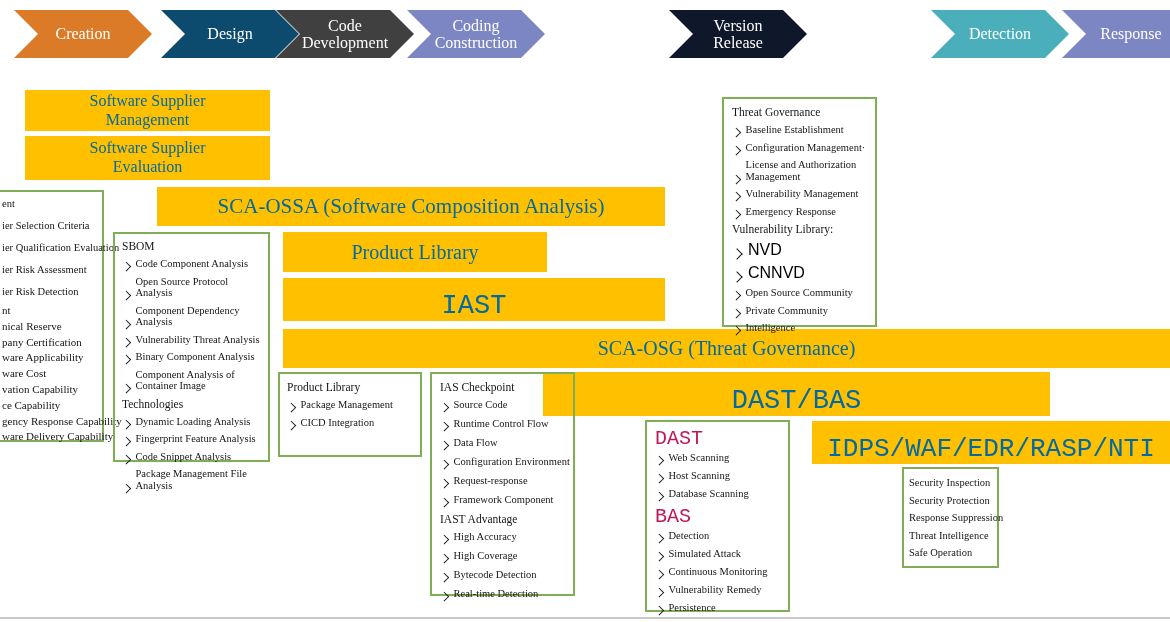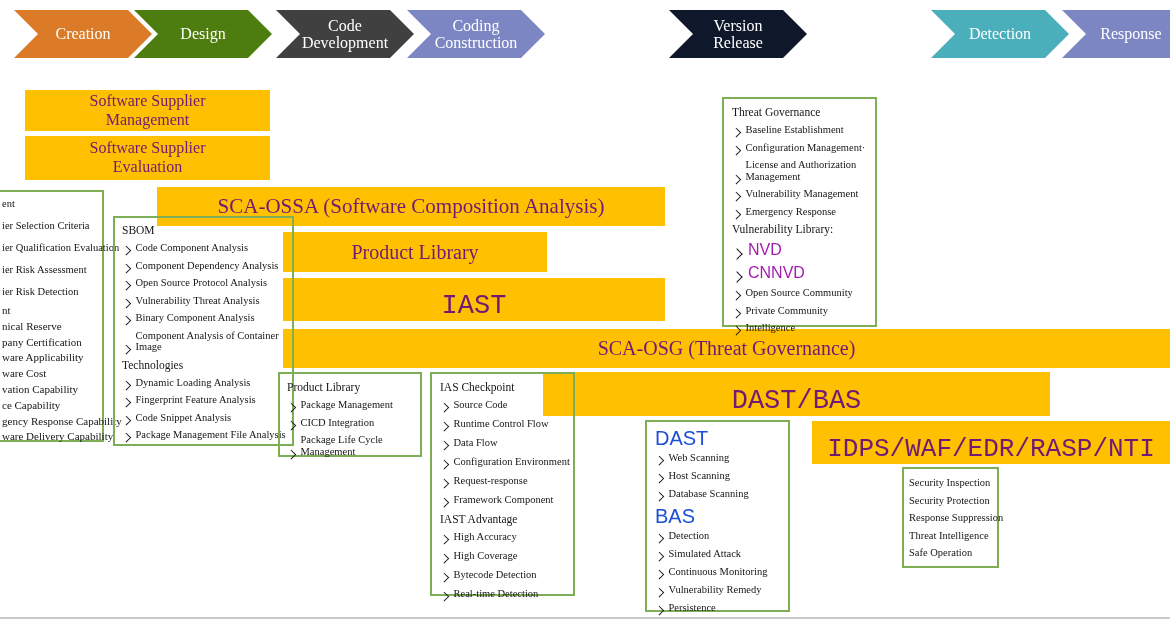--- a/index.html
+++ b/index.html
@@ -13,75 +13,75 @@
     position:absolute;top:10px;width:138px;height:48px;
     clip-path:polygon(0% 0%, calc(100% - 24px) 0%, 100% 50%, calc(100% - 24px) 100%, 0% 100%, 24px 50%);
     display:flex;align-items:center;justify-content:center;
   }
   .chevron-label{
     color:#fff;font-size:16px;line-height:1.08;text-align:center;
     padding:0 22px;font-family:"Liberation Serif","DejaVu Serif",serif;
   }
   
   .bar{
-    position:absolute;background:var(--yellow);color:#701a75;z-index:1;
+    position:absolute;background:var(--yellow);color:#0369a1;z-index:1;
     display:flex;align-items:center;justify-content:center;text-align:center;
   }
   .bar-label{display:block;}
   .bar-serif{font-family:"Liberation Serif","DejaVu Serif",serif;}
   .bar-sans{font-family:Liberation Mono, monospace;align-items:flex-end;}
   #bar-supplier-mgmt   {left:25px;  top:90px;  width:245px; height:41px; font-size:16px;}
   #bar-supplier-eval   {left:25px;  top:136px; width:245px; height:44px; font-size:16px;}
   #bar-supplier-mgmt .bar-label, #bar-supplier-eval .bar-label{max-width:185px;line-height:1.18;}
   #bar-sca-ossa        {left:157px; top:187px; width:508px; height:39px; font-size:21px;}
   #bar-product-library {left:283px; top:232px; width:264px; height:40px; font-size:20px;}
   #bar-iast            {left:283px; top:278px; width:382px; height:43px; font-size:27px;}
   #bar-sca-osg         {left:283px; top:329px; width:887px; height:39px; font-size:20px;}
   #bar-dast-bas        {left:543px; top:372px; width:507px; height:44px; font-size:27px;}
   #bar-idps            {left:812px; top:421px; width:358px; height:43px; font-size:26px;}
   
   .box{
     position:absolute;border:2px solid var(--border-green);background:transparent;z-index:3;
     color:#151515;box-sizing:border-box;
   }
   .box-head{font-size:11.5px;line-height:13px;margin:0 0 5px 0;}
-  .box-head-sans{font-family:Liberation Sans, sans-serif;font-size:20px;line-height:21px;color:#1d4ed8;margin:0 0 3px 0;}
+  .box-head-sans{font-family:Liberation Mono, monospace;font-size:20px;line-height:21px;color:#be185d;margin:0 0 3px 0;}
   .li{display:flex;align-items:flex-end;font-size:10.5px;line-height:11.5px;margin-bottom:6px;}
   .li-text{display:block;}
   .bullet{
     flex:0 0 auto;width:5.5px;height:5.5px;margin:2.5px 6px 0 1px;
     border-top:1.6px solid #1a1a1a;border-right:1.6px solid #1a1a1a;transform:rotate(45deg);
   }
-  .li-big{font-family:"Liberation Sans","DejaVu Sans",sans-serif;font-size:16px;line-height:17px;color:#a21caf;margin-bottom:3px;}
+  .li-big{font-family:"Liberation Sans","DejaVu Sans",sans-serif;font-size:16px;line-height:17px;color:#000000;margin-bottom:3px;}
   .li-big .bullet{width:7px;height:7px;margin:4px 7px 0 1px;}
   #box-left-clipped{left:-62px;top:190px;width:166px;height:252px;}
   #box-left-clipped .inner{padding:1px 0 0 62px;}
   .lbx1{font-size:10.5px;line-height:22px;white-space:nowrap;}
   .lbx2{font-size:11px;line-height:15.8px;white-space:nowrap;}
-  #box-sbom{left:113px;top:216px;width:181px;height:230px;padding:6px 3px 0 7px;}
+  #box-sbom{left:113px;top:232px;width:157px;height:230px;padding:6px 3px 0 7px;}
   #box-product-library{left:278px;top:372px;width:144px;height:85px;padding:7px 3px 0 7px;}
   #box-ias{left:430px;top:372px;width:145px;height:224px;padding:7px 3px 0 8px;}
   #box-ias .li{margin-bottom:7.5px;}
   #box-dast{left:645px;top:420px;width:145px;height:192px;padding:6px 3px 0 8px;}
   #box-dast .li{margin-bottom:6.5px;}
   #box-threat-gov{left:722px;top:97px;width:155px;height:230px;padding:7px 3px 0 8px;}
   #box-threat-gov .li{margin-bottom:6px;}
   #box-security{left:902px;top:467px;width:97px;height:101px;padding:5px 2px 0 5px;}
   .sec-line{font-size:10.5px;line-height:17.5px;white-space:nowrap;}
   
   #bottom-divider{position:absolute;left:0;top:617px;width:1170px;height:2px;background:#c9c9c9;z-index:0;}
 </style>
 </head>
 <body>
 
 <div id="chevrons">
     <div class="chevron" style="left: 14px; background: rgb(220, 123, 39); align-items: center;">
       <span class="chevron-label">Creation</span>
     </div>
-    <div class="chevron" style="left: 134px; background: #4d7c0f;">
+    <div class="chevron" style="left: 161px; background: #0c4a6e;">
       <span class="chevron-label">Design</span>
     </div>
     <div class="chevron" style="left: 276px; background: #404040;">
       <span class="chevron-label">Code Development</span>
     </div>
     <div class="chevron" style="left: 407px; background: rgb(123, 134, 195);">
       <span class="chevron-label">Coding Construction</span>
     </div>
     <div class="chevron" style="left: 669px; background: #0f172a; justify-content: flex-end;">
       <span class="chevron-label">Version Release</span>
@@ -144,25 +144,25 @@
 
 <div class="box" id="box-sbom">
   <div class="box-head">SBOM</div>
   <div>
       <div class="li">
         <span class="bullet"></span>
         <span class="li-text">Code Component Analysis</span>
       </div>
       <div class="li">
         <span class="bullet"></span>
+        <span class="li-text">Open Source Protocol Analysis</span>
+      </div>
+      <div class="li">
+        <span class="bullet"></span>
         <span class="li-text">Component Dependency Analysis</span>
-      </div>
-      <div class="li">
-        <span class="bullet"></span>
-        <span class="li-text">Open Source Protocol Analysis</span>
       </div>
       <div class="li">
         <span class="bullet"></span>
         <span class="li-text">Vulnerability Threat Analysis</span>
       </div>
       <div class="li">
         <span class="bullet"></span>
         <span class="li-text">Binary Component Analysis</span>
       </div>
       <div class="li">
@@ -194,24 +194,20 @@
 <div class="box" id="box-product-library">
   <div class="box-head">Product Library</div>
   <div>
       <div class="li">
         <span class="bullet"></span>
         <span class="li-text">Package Management</span>
       </div>
       <div class="li">
         <span class="bullet"></span>
         <span class="li-text">CICD Integration</span>
-      </div>
-      <div class="li">
-        <span class="bullet"></span>
-        <span class="li-text">Package Life Cycle Management</span>
       </div>
     </div>
 </div>
 
 <div class="box" id="box-ias">
   <div class="box-head">IAS Checkpoint</div>
   <div>
       <div class="li">
         <span class="bullet"></span>
         <span class="li-text">Source Code</span>

